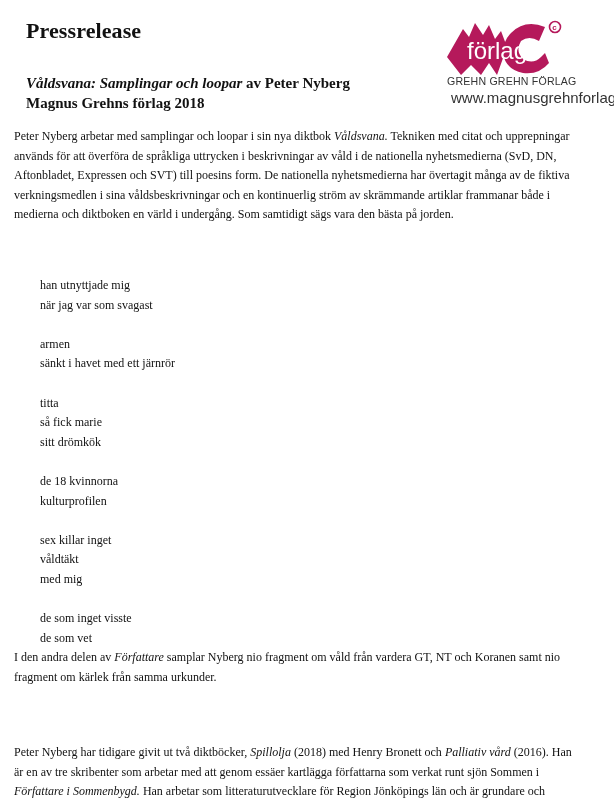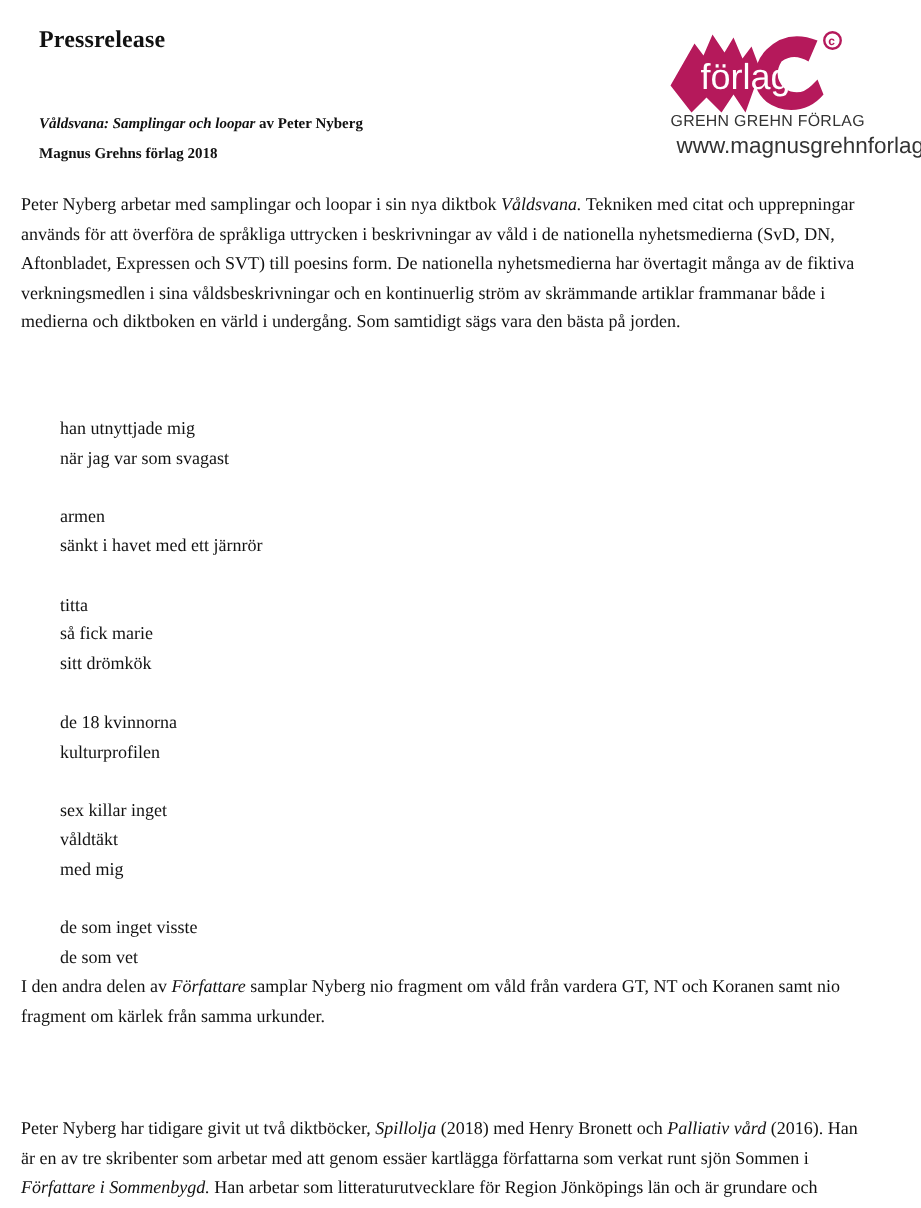--- a/index.html
+++ b/index.html
@@ -4,25 +4,25 @@
   <style>
     html, body { margin: 0; padding: 0; background: #ffffff; }
     body {
       width: 614px; height: 805px; position: relative; overflow: hidden;
       font-family: "Liberation Serif", "DejaVu Serif", serif;
       color: #111111;
     }
     .page { position: absolute; left: 0; top: 0; width: 614px; height: 805px; }
     .title {
       position: absolute; left: 26px; top: 18px;
-      font-size: 16px; font-weight: bold; letter-spacing: 0.1px;
+      font-size: 22px; font-weight: bold; letter-spacing: 0.1px;
     }
     .subhead {
       position: absolute; left: 26px; top: 73px;
-      font-size: 10px; font-weight: bold; line-height: 20px;
+      font-size: 15px; font-weight: bold; line-height: 20px;
     }
     .subhead .it { font-style: italic; }
     .body-text {
       position: absolute; left: 14px; width: 565px;
       font-size: 12px; line-height: 19.6px;
     }
     .body-text i { font-style: italic; }
     .p1 { top: 127px; }
     .poem { top: 276px; margin-left: 26px; }
     .poem .stanza { margin-bottom: 19.6px; }

